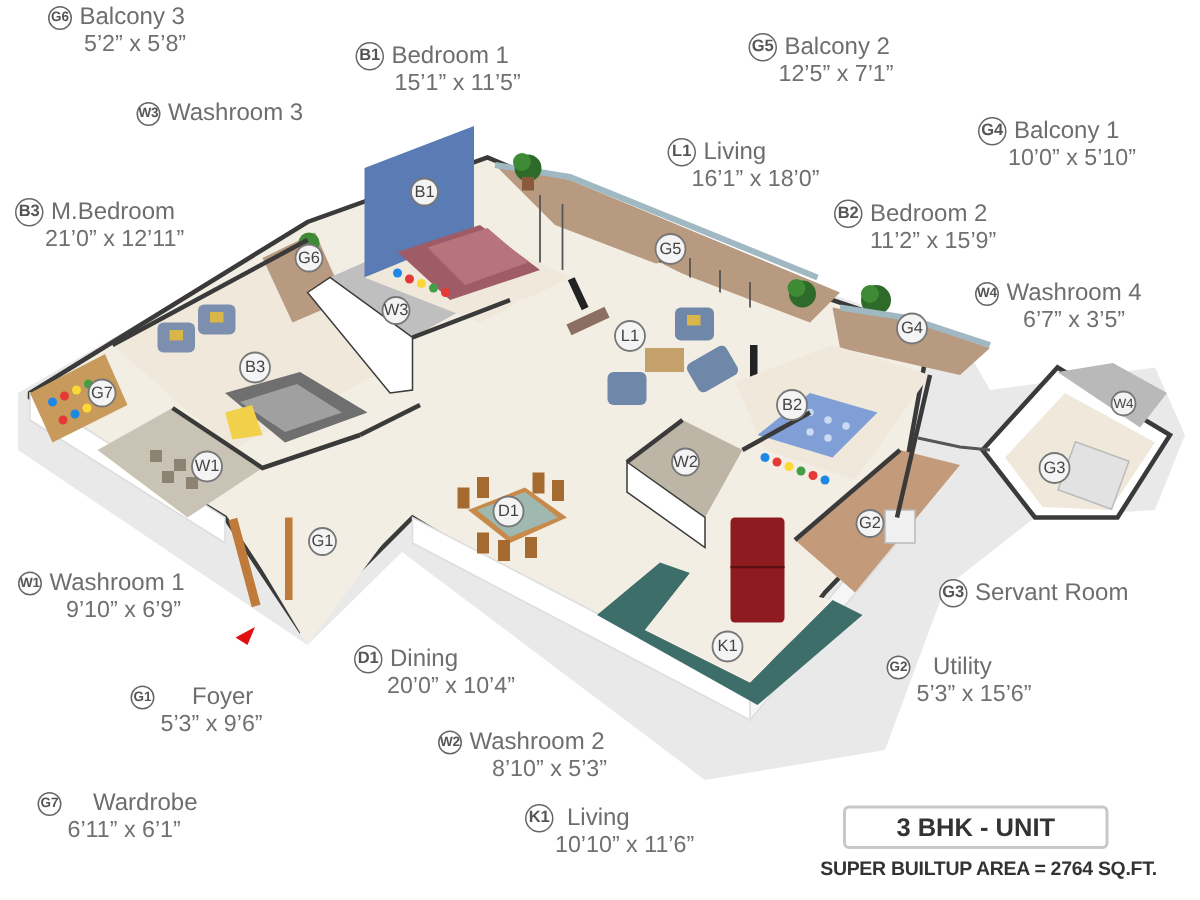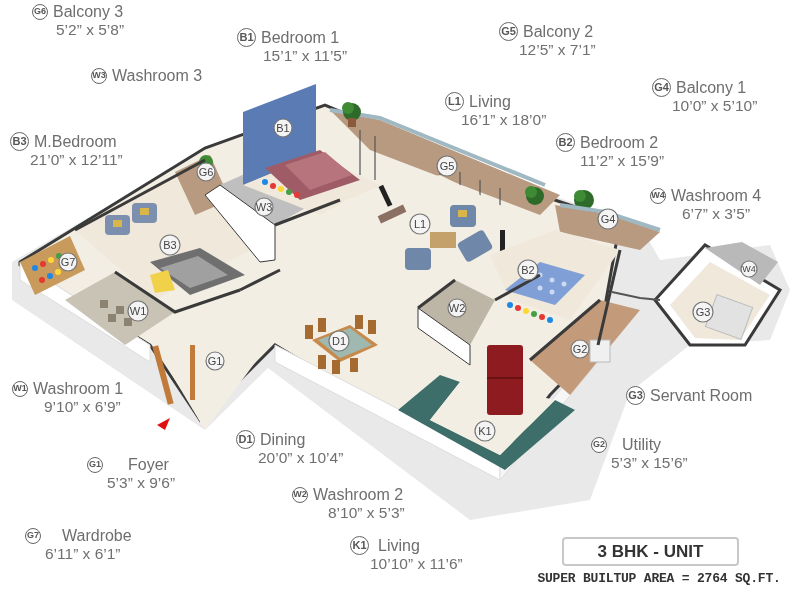--- a/index.html
+++ b/index.html
@@ -11,21 +11,21 @@
   .badge { display:inline-flex; align-items:center; justify-content:center; width:16px; height:16px;
            border:1.6px solid #666; border-radius:50%; font-size:9px; color:#555; font-weight:bold;
            background:#fff; box-sizing:border-box; }
   .badge.lg { width:19px; height:19px; font-size:11px; }
   #plan { position:absolute; left:0; top:0; width:800px; height:600px; }
   .tag { font-family:"Liberation Sans", sans-serif; font-size:11px; fill:#444; text-anchor:middle; dominant-baseline:central; }
   .tagc { fill:#f4f4f4; stroke:#777; stroke-width:1.2; }
   .unit-box { position:absolute; left:562px; top:537px; width:177px; height:29px; border:2px solid #c8c8c8;
               border-radius:4px; box-sizing:border-box; display:flex; align-items:center; justify-content:center;
               font-size:17px; font-weight:bold; color:#333; background:#fff; }
-  .area { position:absolute; left:524px; top:571px; width:270px; text-align:center; font-size:13px; font-weight:bold; color:#333; letter-spacing:-0.2px;font-family:Liberation Mono, monospace; }
+  .area { position:absolute; left:524px; top:571px; width:270px; text-align:center; font-size:13px; font-weight:bold; color:#333; letter-spacing:-0.2px; }
 </style>
 </head>
 <body>
 
 <svg id="plan" viewBox="0 0 800 600" xmlns="http://www.w3.org/2000/svg">
 
   <polygon points="12,262 205,150 320,118 640,225 660,260 770,245 790,290 770,340 690,345 630,392 590,500 470,520 268,368 205,430 12,300" fill="#e9e9e9"></polygon>
 
   <polygon points="20,262 205,148 325,105 540,195 620,222 598,345 550,395 500,462 400,420 275,345 200,420 150,345 20,265" fill="#f3eee4" stroke="#3a3a3a" stroke-width="3"></polygon>
 

